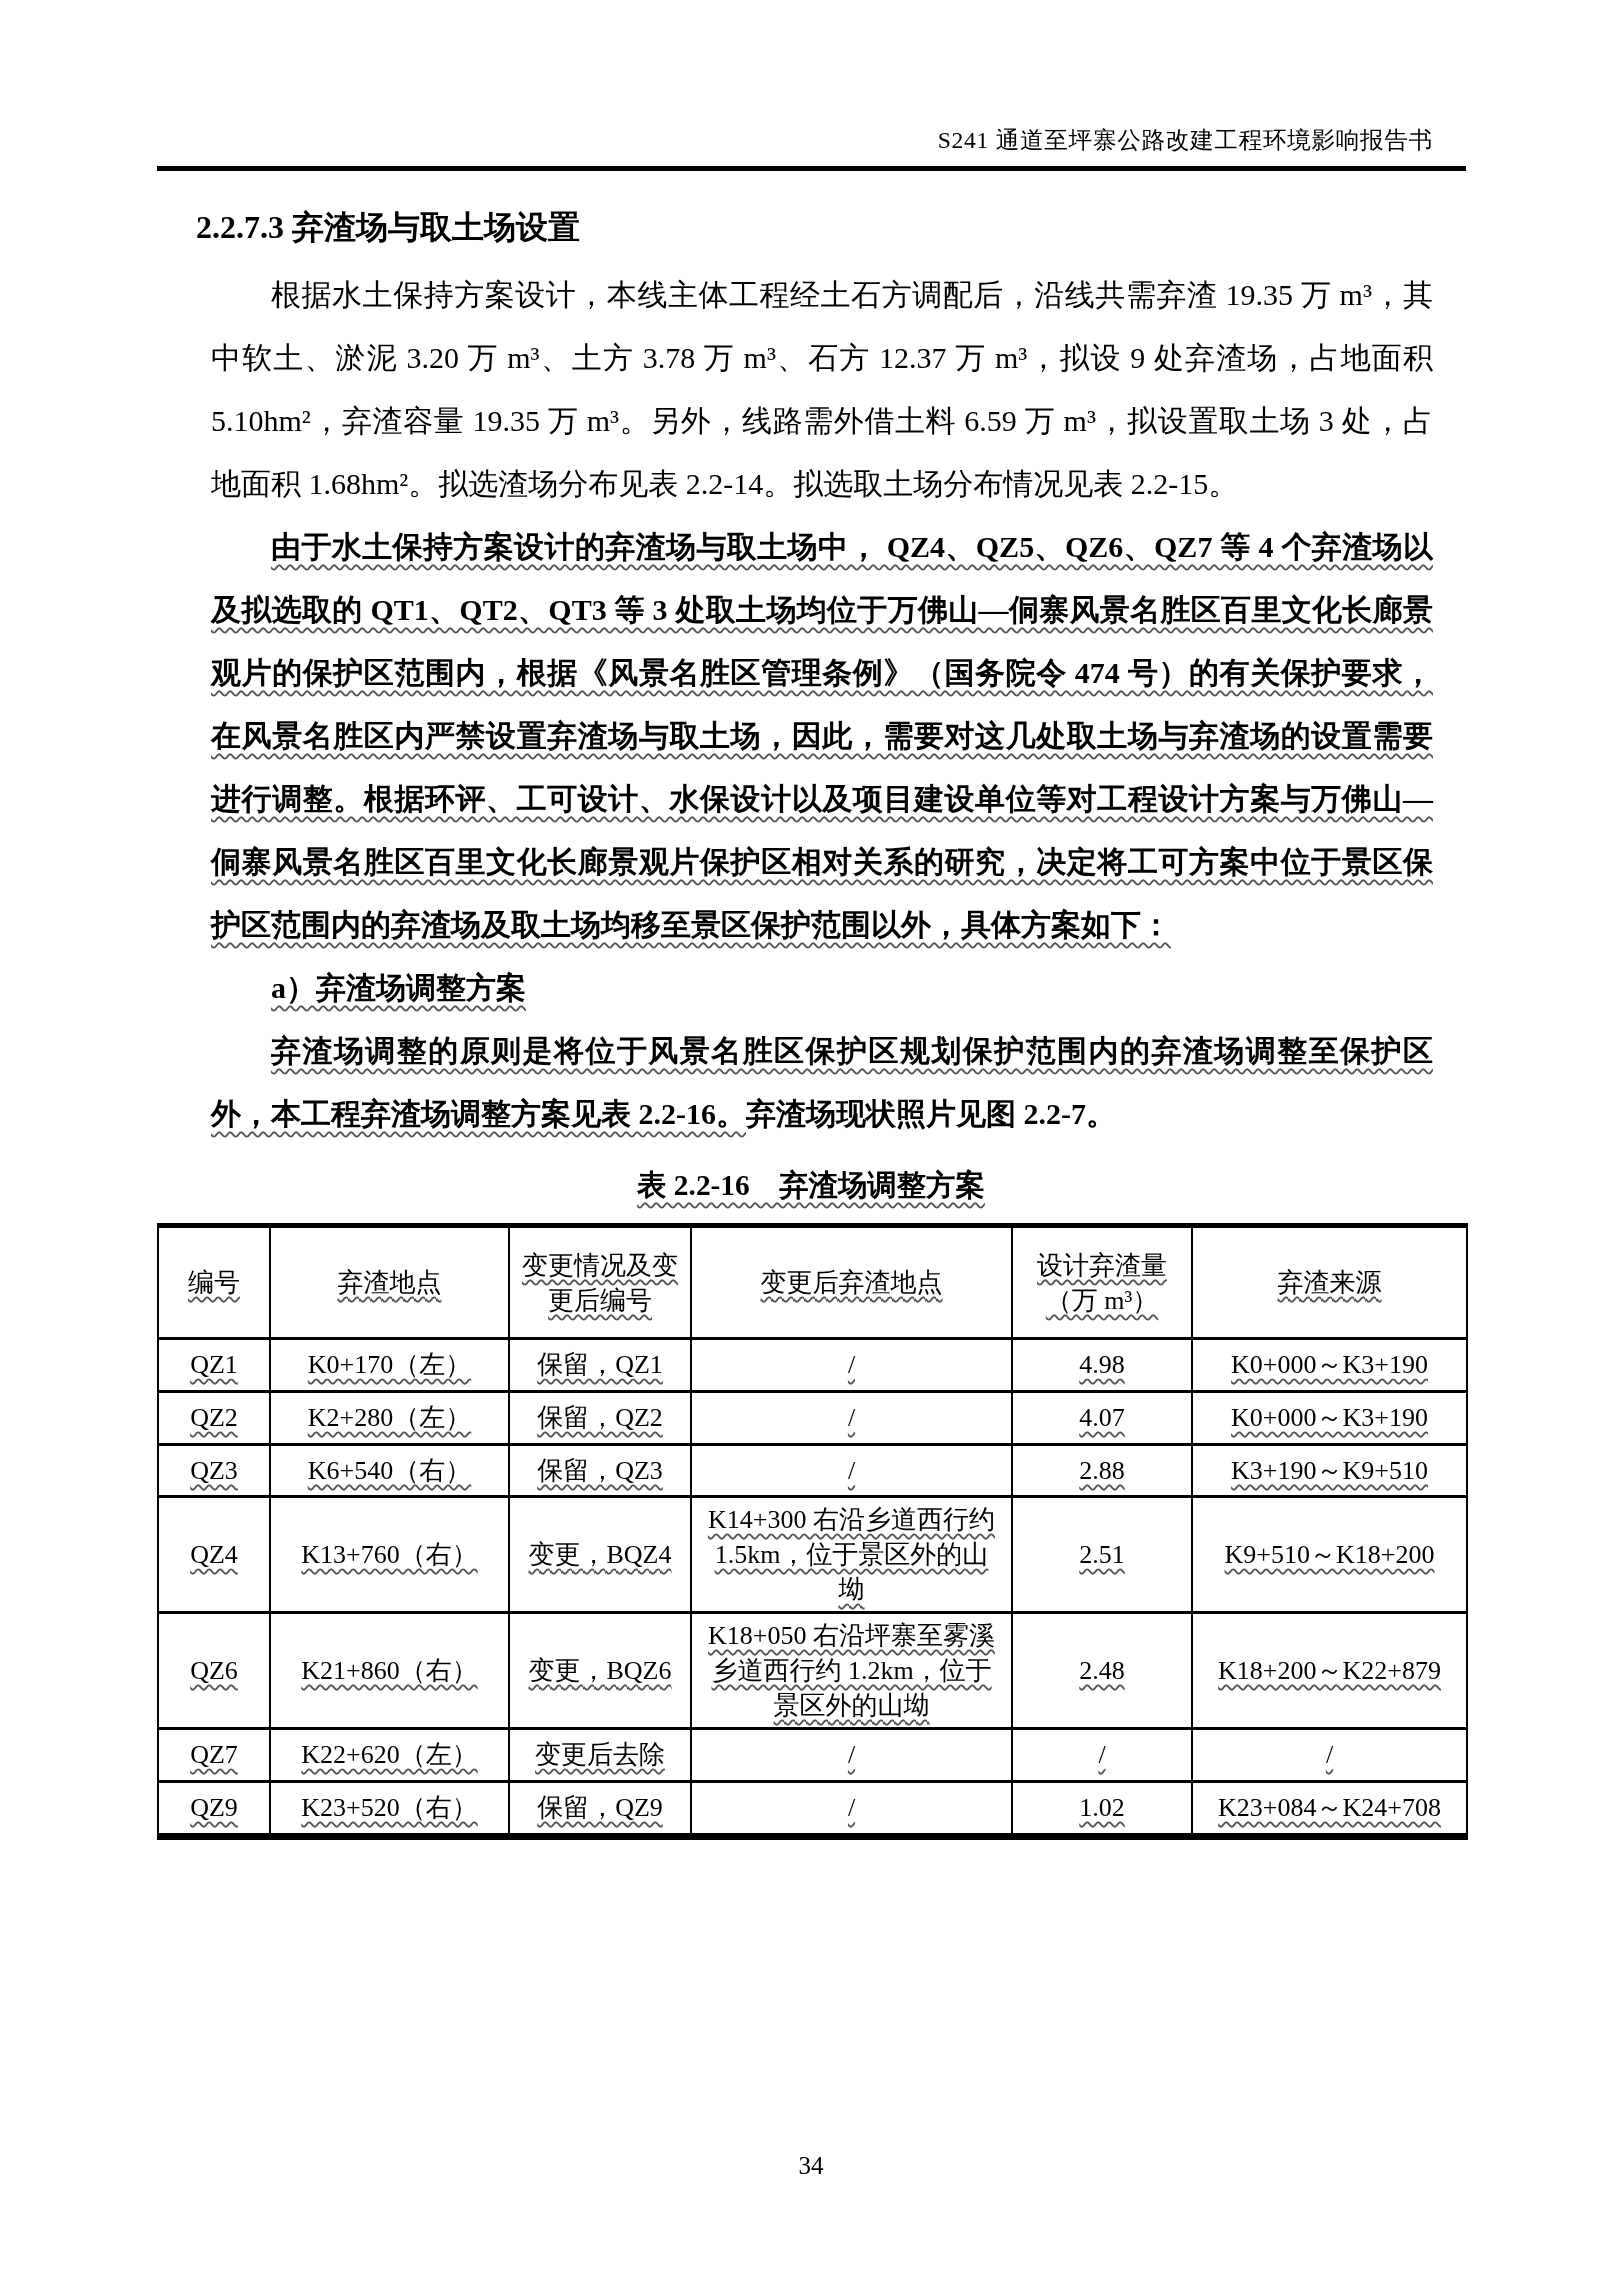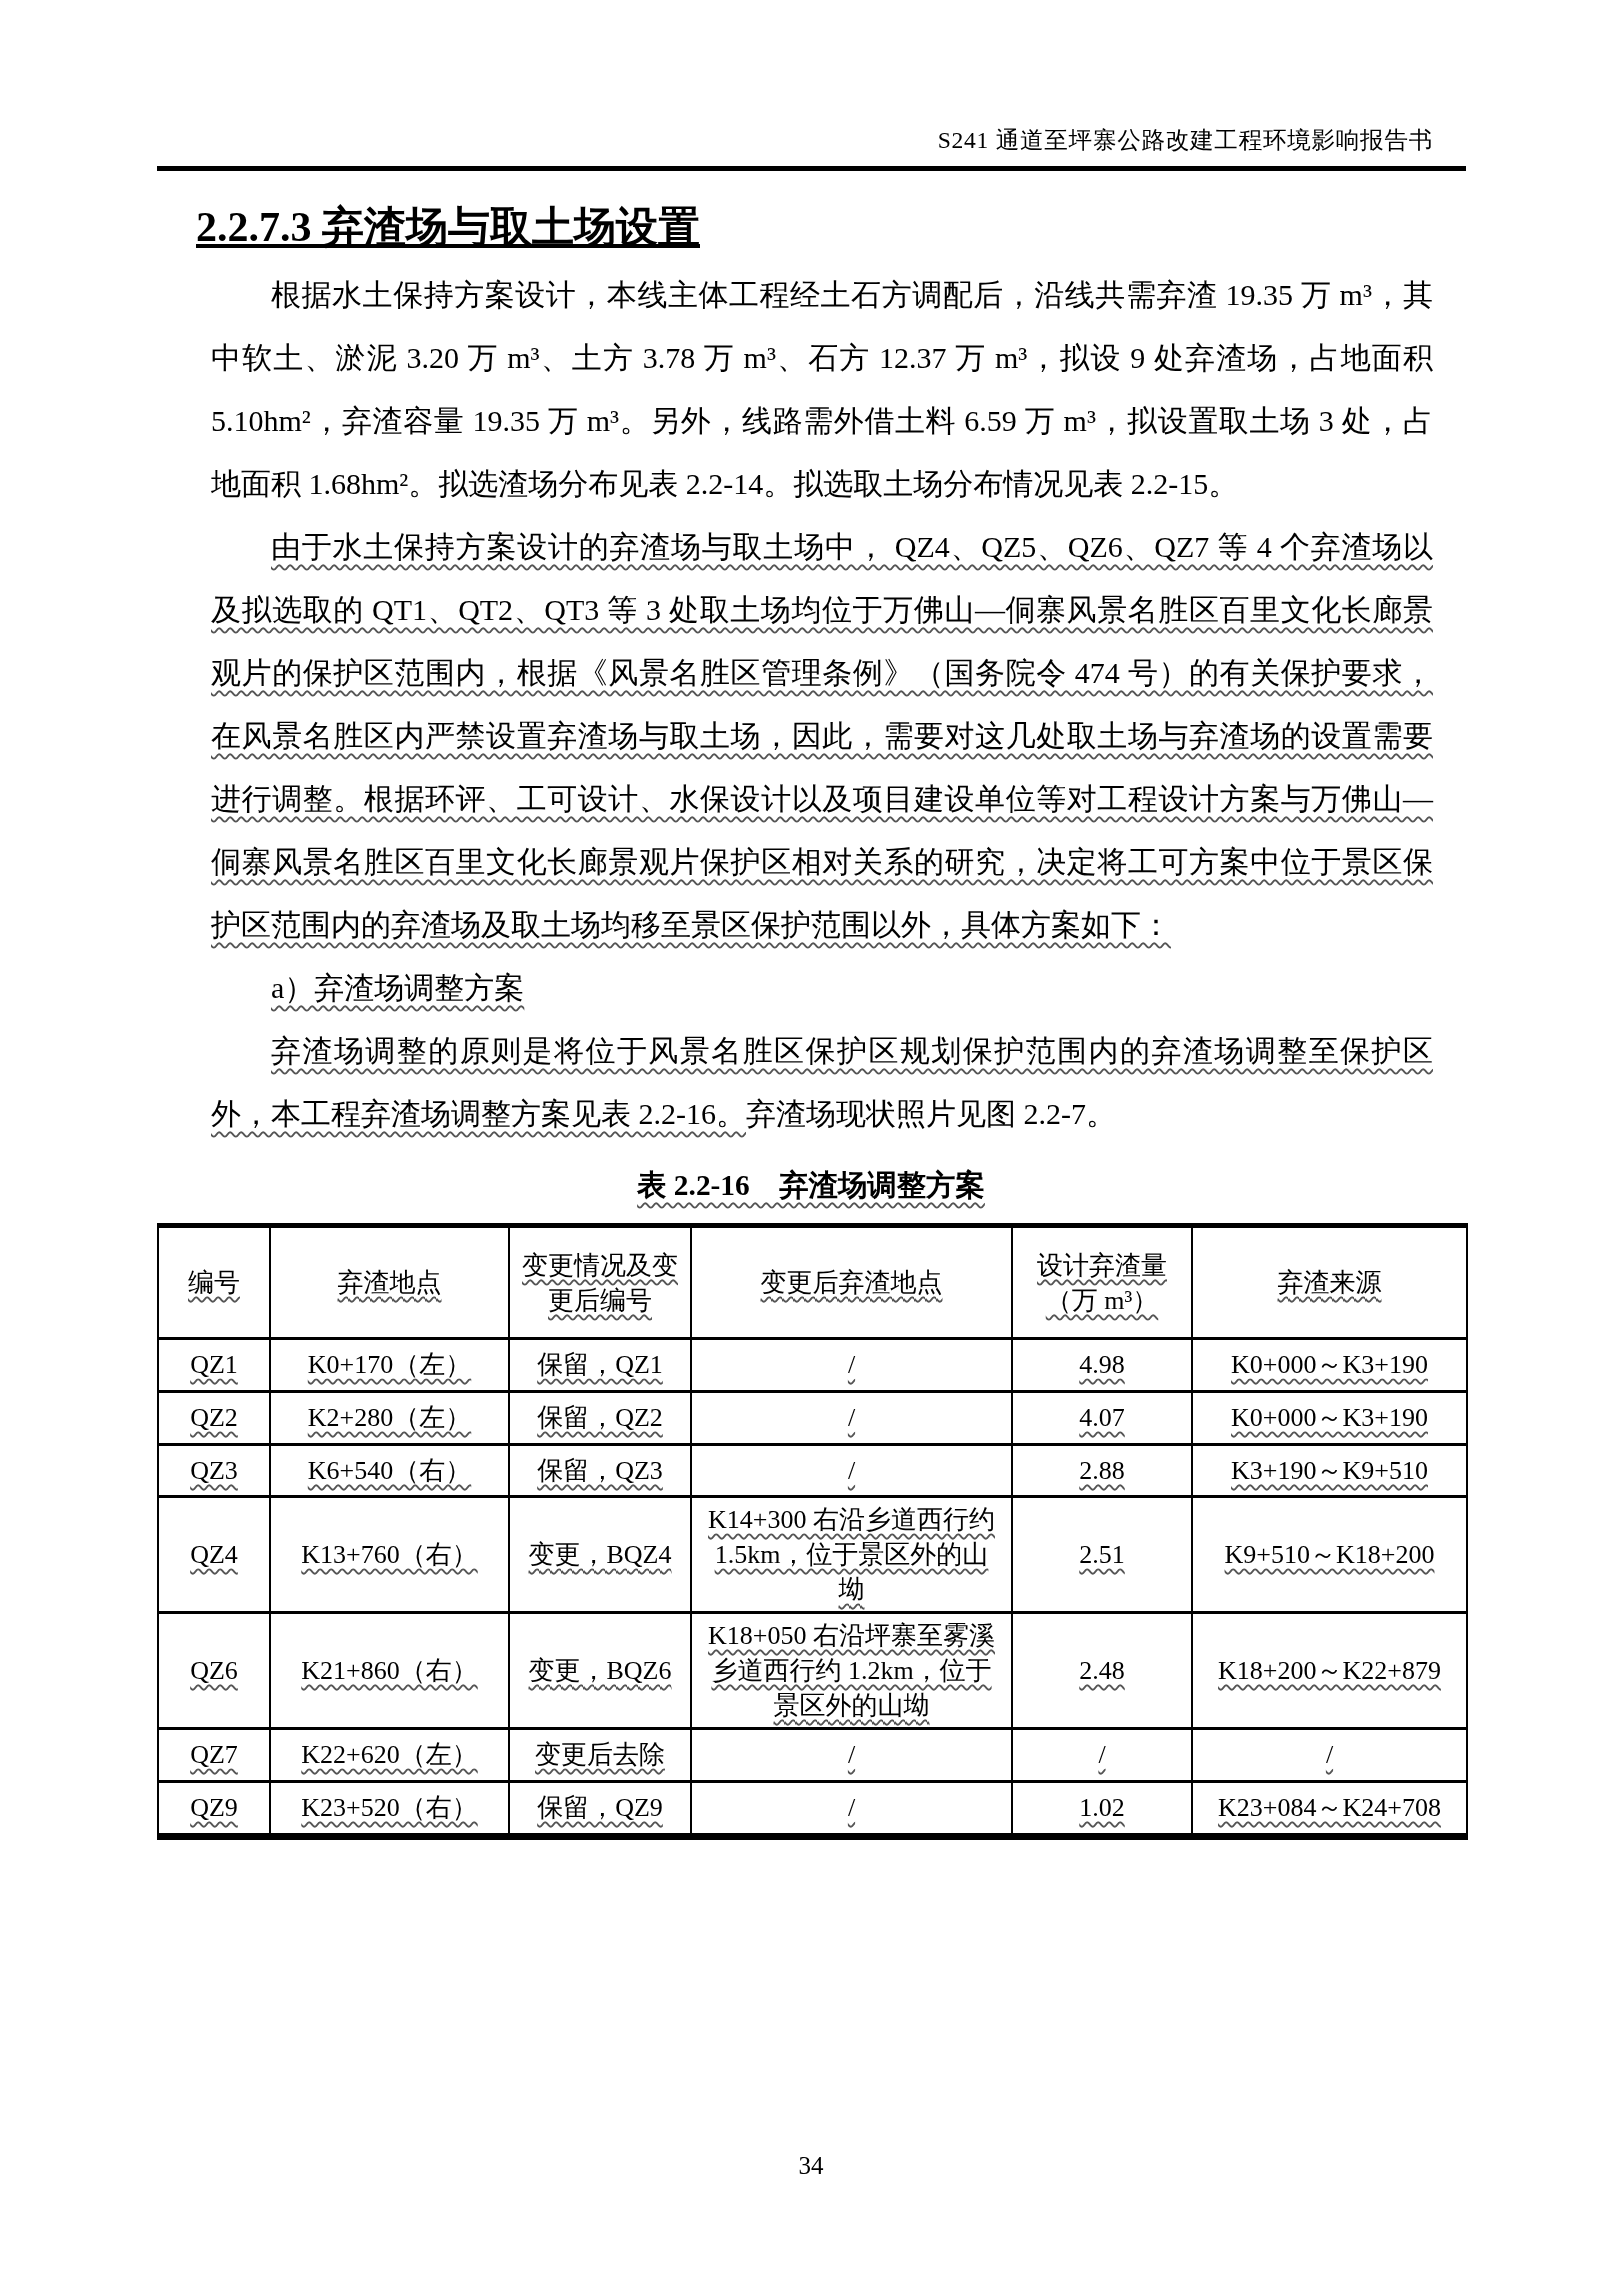--- a/index.html
+++ b/index.html
@@ -26,33 +26,32 @@
   }
   .header-rule {
     margin: 10.5px 156px 0 157px;
     height: 5.2px;
     background: #000000;
   }
 
   
   .section-heading {
     margin: 37px 189px 0 196px;
-    font-size: 42px;
+    font-size: 32px;
     font-weight: bold;
     line-height: 38px;
-    text-decoration: underline;
   }
   .body-para {
     margin: 17px 189px 0 211px;
     font-size: 30px;
     line-height: 63px;
     text-align: justify;
     text-indent: 60px;
   }
-  .body-para + .body-para { margin-top: 0; }
+  .body-para + .body-para { margin-top: 0; font-weight: bold; }
 
   
   .wavy {
     text-decoration-line: underline;
     text-decoration-style: wavy;
     text-decoration-color: #555555;
     text-decoration-thickness: 1.6px;
     text-underline-offset: 6.5px;
     text-decoration-skip-ink: none;
   }

